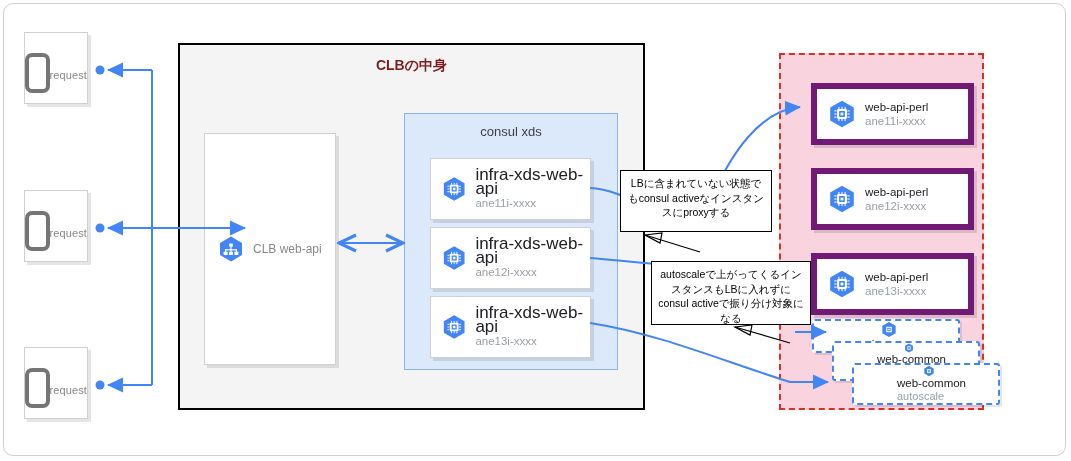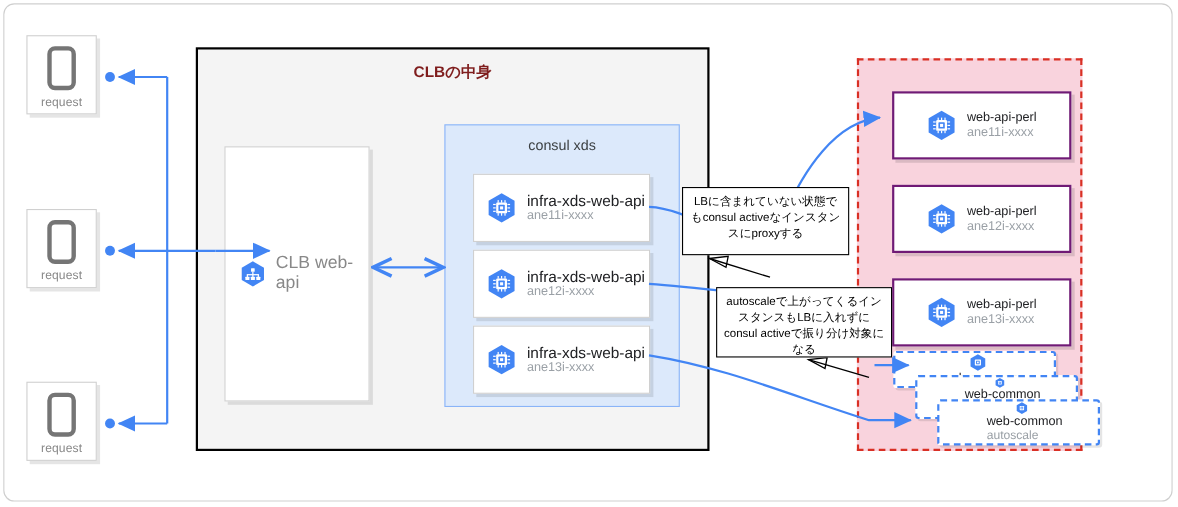--- a/index.html
+++ b/index.html
@@ -27,21 +27,21 @@
     position:absolute;
     background:#ffffff;
     border:1px solid #d0d0d0;
     box-sizing:border-box;
     box-shadow:3px 3px 0 rgba(0,0,0,0.10);
   }
 
   
   .request-box{
     width:64px;height:72px;
-    display:flex;flex-direction:column;
+    display:flex;flex-direction:row;
     align-items:center;justify-content:flex-start;
     padding-top:9px;
   }
   .phone-icon{
     width:26px;height:40px;
     border:4px solid #757575;
     border-radius:7px;
     box-sizing:border-box;
     background:#ffffff;
   }
@@ -64,64 +64,64 @@
     text-align:center;font-size:14px;color:#7f1d1d;font-weight:bold;
   }
 
   
   #clb-webapi{
     left:204px;top:133px;
     width:132px;height:232px;
     display:flex;align-items:center;justify-content:flex-start;
     padding-left:12px;
   }
-  #clb-webapi .lbl{font-size:16px;color:#888888;margin-left:8px;}
+  #clb-webapi .lbl{font-size:12px;color:#888888;margin-left:8px;}
 
   
   #xds-panel{
     position:absolute;left:404px;top:113px;
     width:214px;height:257px;
     background:#dce9fb;
     border:1px solid #8ab4f8;
     box-sizing:border-box;
   }
   #xds-title{
     position:absolute;left:0;top:10px;width:100%;
     text-align:center;font-size:13px;color:#3c4043;font-weight:normal;
   }
   .xds-card{
     width:161px;height:62px;
     left:26px;
     display:flex;align-items:center;padding-left:10px;
   }
   .xds-card .txt{margin-left:8px;}
-  .xds-card .t1{font-size:14px;color:#202124;line-height:14px;}
+  .xds-card .t1{font-size:17px;color:#202124;line-height:14px;}
   .xds-card .t2{font-size:11.5px;color:#9aa0a6;line-height:14px;}
 
   
   #consul-panel{
     position:absolute;left:779px;top:53px;
     width:205px;height:357px;
     background:#f9d3dd;
     border:2px dashed #d93025;
     box-sizing:border-box;
   }
   #consul-title{
     position:absolute;left:0;top:10px;width:100%;
     text-align:center;font-size:12px;color:#202124;
   }
   .perl-card{
     position:absolute;
     width:163px;height:62px;
     left:30px;
     background:#ffffff;
-    border:2px solid #701a75;
+    border:6px solid #701a75;
     box-sizing:border-box;
     box-shadow:3px 3px 0 rgba(0,0,0,0.12);
-    display:flex;align-items:center;padding-left:28px;
+    display:flex;align-items:center;padding-left:10px;
   }
   .perl-card .txt{margin-left:8px;}
   .perl-card .t1{font-size:11.5px;color:#202124;line-height:14px;}
   .perl-card .t2{font-size:11.5px;color:#9aa0a6;line-height:14px;}
 
   
   .common-card{
     position:absolute;
     width:148px;height:34px;
     background:#ffffff;

